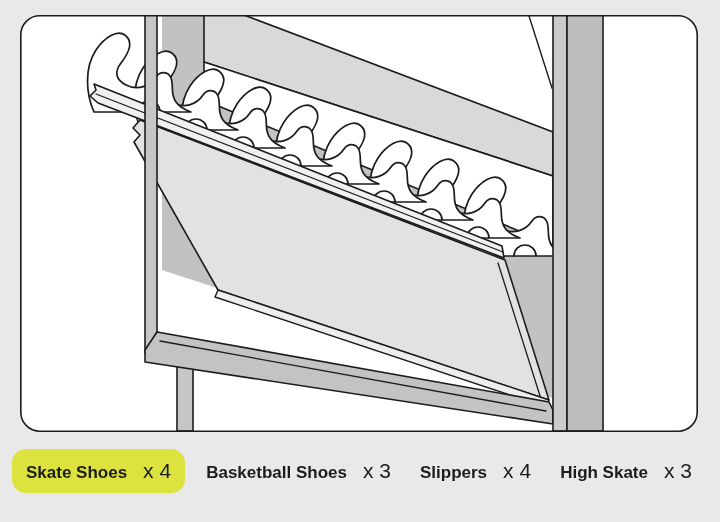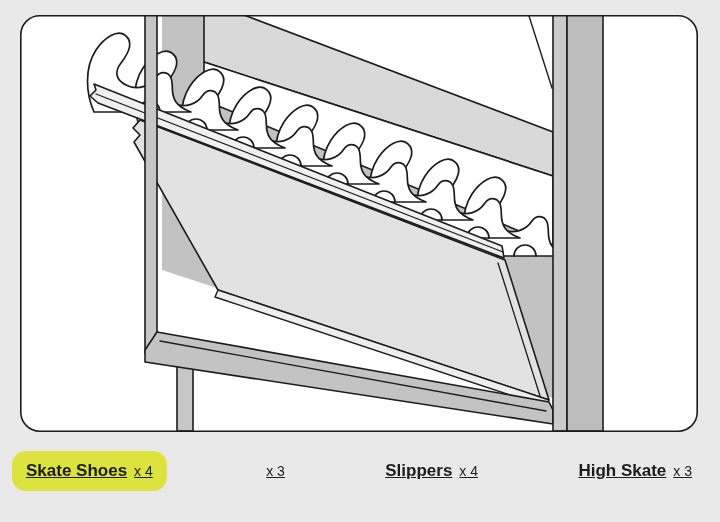--- a/index.html
+++ b/index.html
@@ -15,32 +15,32 @@
     color:var(--ink);
   }
   .stage{position:absolute;inset:0;}
   .stage svg{display:block;}
   .legend{
     position:absolute;left:0;right:0;top:443px;height:56px;
     display:flex;align-items:center;justify-content:space-between;
     padding:0 20px 0 12px;box-sizing:border-box;
   }
   .legend-item{
-    display:flex;align-items:center;white-space:nowrap;
+    display:flex;align-items:flex-end;white-space:nowrap;
     font-size:17px;font-weight:700;color:var(--ink);
-    padding:10px 8px;border-radius:14px;cursor:default;text-decoration:underline;
+    padding:10px 8px;border-radius:14px;cursor:default;
   }
   .legend-item.highlighted{
     background:var(--hl);
     padding:10px 14px;
   }
   .legend-item .cnt{
     font-weight:400;
-    font-size:14px;
-    margin-left:7px;
+    font-size:21px;
+    margin-left:16px;
   }
 </style>
 </head>
 <body>
 
 <div class="stage">
 <svg width="720" height="522" viewBox="0 0 720 522" role="img" aria-label="Shoe cabinet with a tilted-open drawer holding a row of shoes">
   <defs>
     <clipPath id="cardClip">
           <rect x="21" y="16" width="676" height="415" rx="19"></rect>
@@ -122,20 +122,21 @@
   <rect x="20.8" y="15.8" width="676.4" height="415.4" rx="19" fill="none" stroke="#1c1c1c" stroke-width="1.6"></rect>
 </svg>
 </div>
 
 <div class="legend">
   <div class="legend-item highlighted">
     <span class="lbl">Skate Shoes</span>
     <span class="cnt">x 4</span>
   </div>
   <div class="legend-item">
+    <span class="lbl">Basketball Shoes</span>
     <span class="cnt">x 3</span>
   </div>
   <div class="legend-item">
     <span class="lbl">Slippers</span>
     <span class="cnt">x 4</span>
   </div>
   <div class="legend-item">
     <span class="lbl">High Skate</span>
     <span class="cnt">x 3</span>
   </div>

